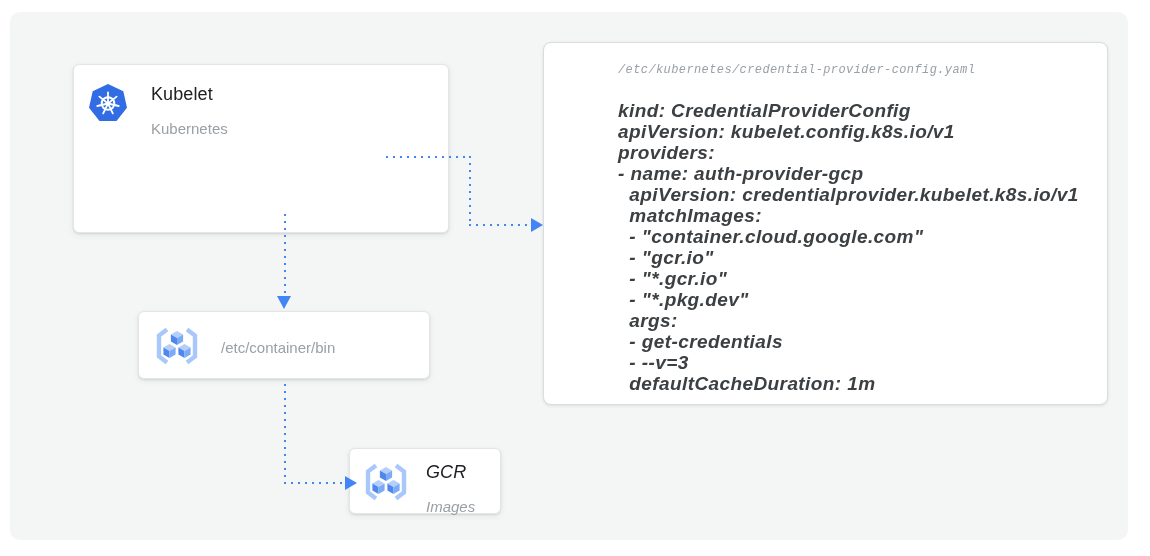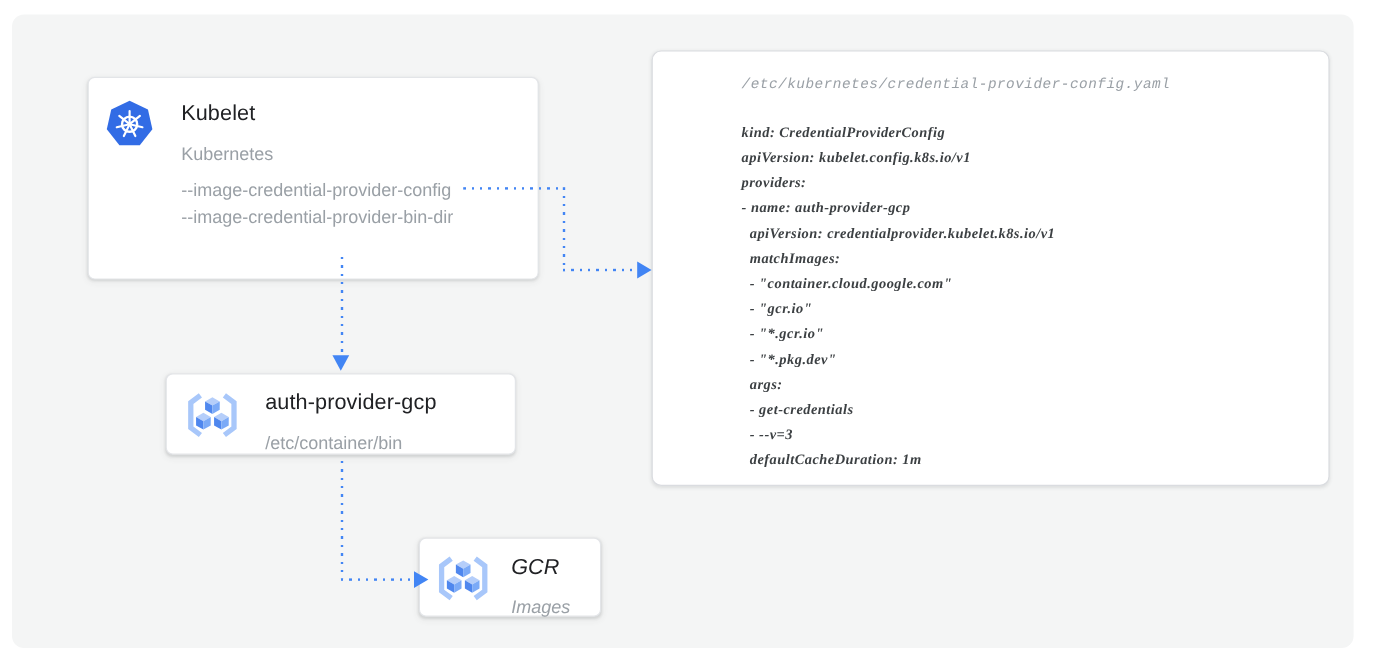--- a/index.html
+++ b/index.html
@@ -33,22 +33,22 @@
   .flags { position:absolute; left:77px; top:82px; font-size:15px; line-height:23px; color:#9aa0a6; }
 
   .panel { position:absolute; left:543px; top:42px; width:565px; height:363px;
            background:#ffffff; border:1px solid #dadce0; border-radius:8px;
            box-shadow:0 1px 3px rgba(60,64,67,.12); }
   .yaml-filename { position:absolute; left:74px; top:52px;
            font-family:"Liberation Mono","DejaVu Sans Mono",monospace;
            font-style:italic; font-size:12px; line-height:21px; letter-spacing:.4px;
            color:#9aa0a6; white-space:pre; }
   .yaml-code { position:absolute; left:74px; top:94px;
-           font-family:Liberation Serif, serif;
-           font-style:italic; font-weight:bold; font-size:12px; line-height:21px;
+           font-family:Liberation Sans, sans-serif;
+           font-style:italic; font-weight:bold; font-size:19px; line-height:21px;
            letter-spacing:.4px; color:#3c4043; white-space:pre; }
   .yaml-filename { top:17px; }
   .yaml-code { top:57px; }
 
   .dot-h { position:absolute; height:2px; z-index:5;
            background-image:repeating-linear-gradient(to right, #4285f4 0 2px, transparent 2px 7px); }
   .dot-v { position:absolute; width:2px; z-index:5;
            background-image:repeating-linear-gradient(to bottom, #4285f4 0 2px, transparent 2px 7px); }
   .ah { position:absolute; width:0; height:0; z-index:6; }
   .ah-right { border-top:7px solid transparent; border-bottom:7px solid transparent;
@@ -86,24 +86,20 @@
         <line x1="20" y1="20.5" x2="15.2" y2="30.4"></line>
         <line x1="20" y1="20.5" x2="9.3" y2="23.0"></line>
         <line x1="20" y1="20.5" x2="11.4" y2="13.6"></line>
       </g>
       <circle cx="20" cy="20.5" r="1.7" fill="#ffffff"></circle>
     </svg>
     <div class="node-head">
       <div class="node-title">Kubelet</div>
       <div class="node-sub">Kubernetes</div>
     </div>
-    <div class="flags">
-      <div>--image-credential-provider-config</div>
-      <div>--image-credential-provider-bin-dir</div>
-    </div>
   </div>
 
   <div class="card card-auth">
     <svg class="node-icon" viewBox="0 0 48 40">
       <g stroke="#a8c7fa" stroke-width="4.4" fill="none">
         <polyline points="14,3.5 6,9.5 6,30.5 14,36.5"></polyline>
         <polyline points="34,3.5 42,9.5 42,30.5 34,36.5"></polyline>
       </g>
       <g>
         <polygon points="24,5 30.1,8.5 24,12 17.9,8.5" fill="#b5cefa"></polygon>
@@ -111,21 +107,20 @@
         <polygon points="30.1,8.5 24,12 24,19 30.1,15.5" fill="#7baaf7"></polygon>
         <polygon points="16.5,18 22.6,21.5 16.5,25 10.4,21.5" fill="#b5cefa"></polygon>
         <polygon points="10.4,21.5 16.5,25 16.5,32 10.4,28.5" fill="#4f87ee"></polygon>
         <polygon points="22.6,21.5 16.5,25 16.5,32 22.6,28.5" fill="#7baaf7"></polygon>
         <polygon points="31.5,18 37.6,21.5 31.5,25 25.4,21.5" fill="#b5cefa"></polygon>
         <polygon points="25.4,21.5 31.5,25 31.5,32 25.4,28.5" fill="#4f87ee"></polygon>
         <polygon points="37.6,21.5 31.5,25 31.5,32 37.6,28.5" fill="#7baaf7"></polygon>
       </g>
     </svg>
     <div class="node-head">
-      <div class="node-title">auth-provider-gcp</div>
       <div class="node-sub">/etc/container/bin</div>
     </div>
   </div>
 
   <div class="card card-gcr">
     <svg class="node-icon" viewBox="0 0 48 40">
       <g stroke="#a8c7fa" stroke-width="4.4" fill="none">
         <polyline points="14,3.5 6,9.5 6,30.5 14,36.5"></polyline>
         <polyline points="34,3.5 42,9.5 42,30.5 34,36.5"></polyline>
       </g>

